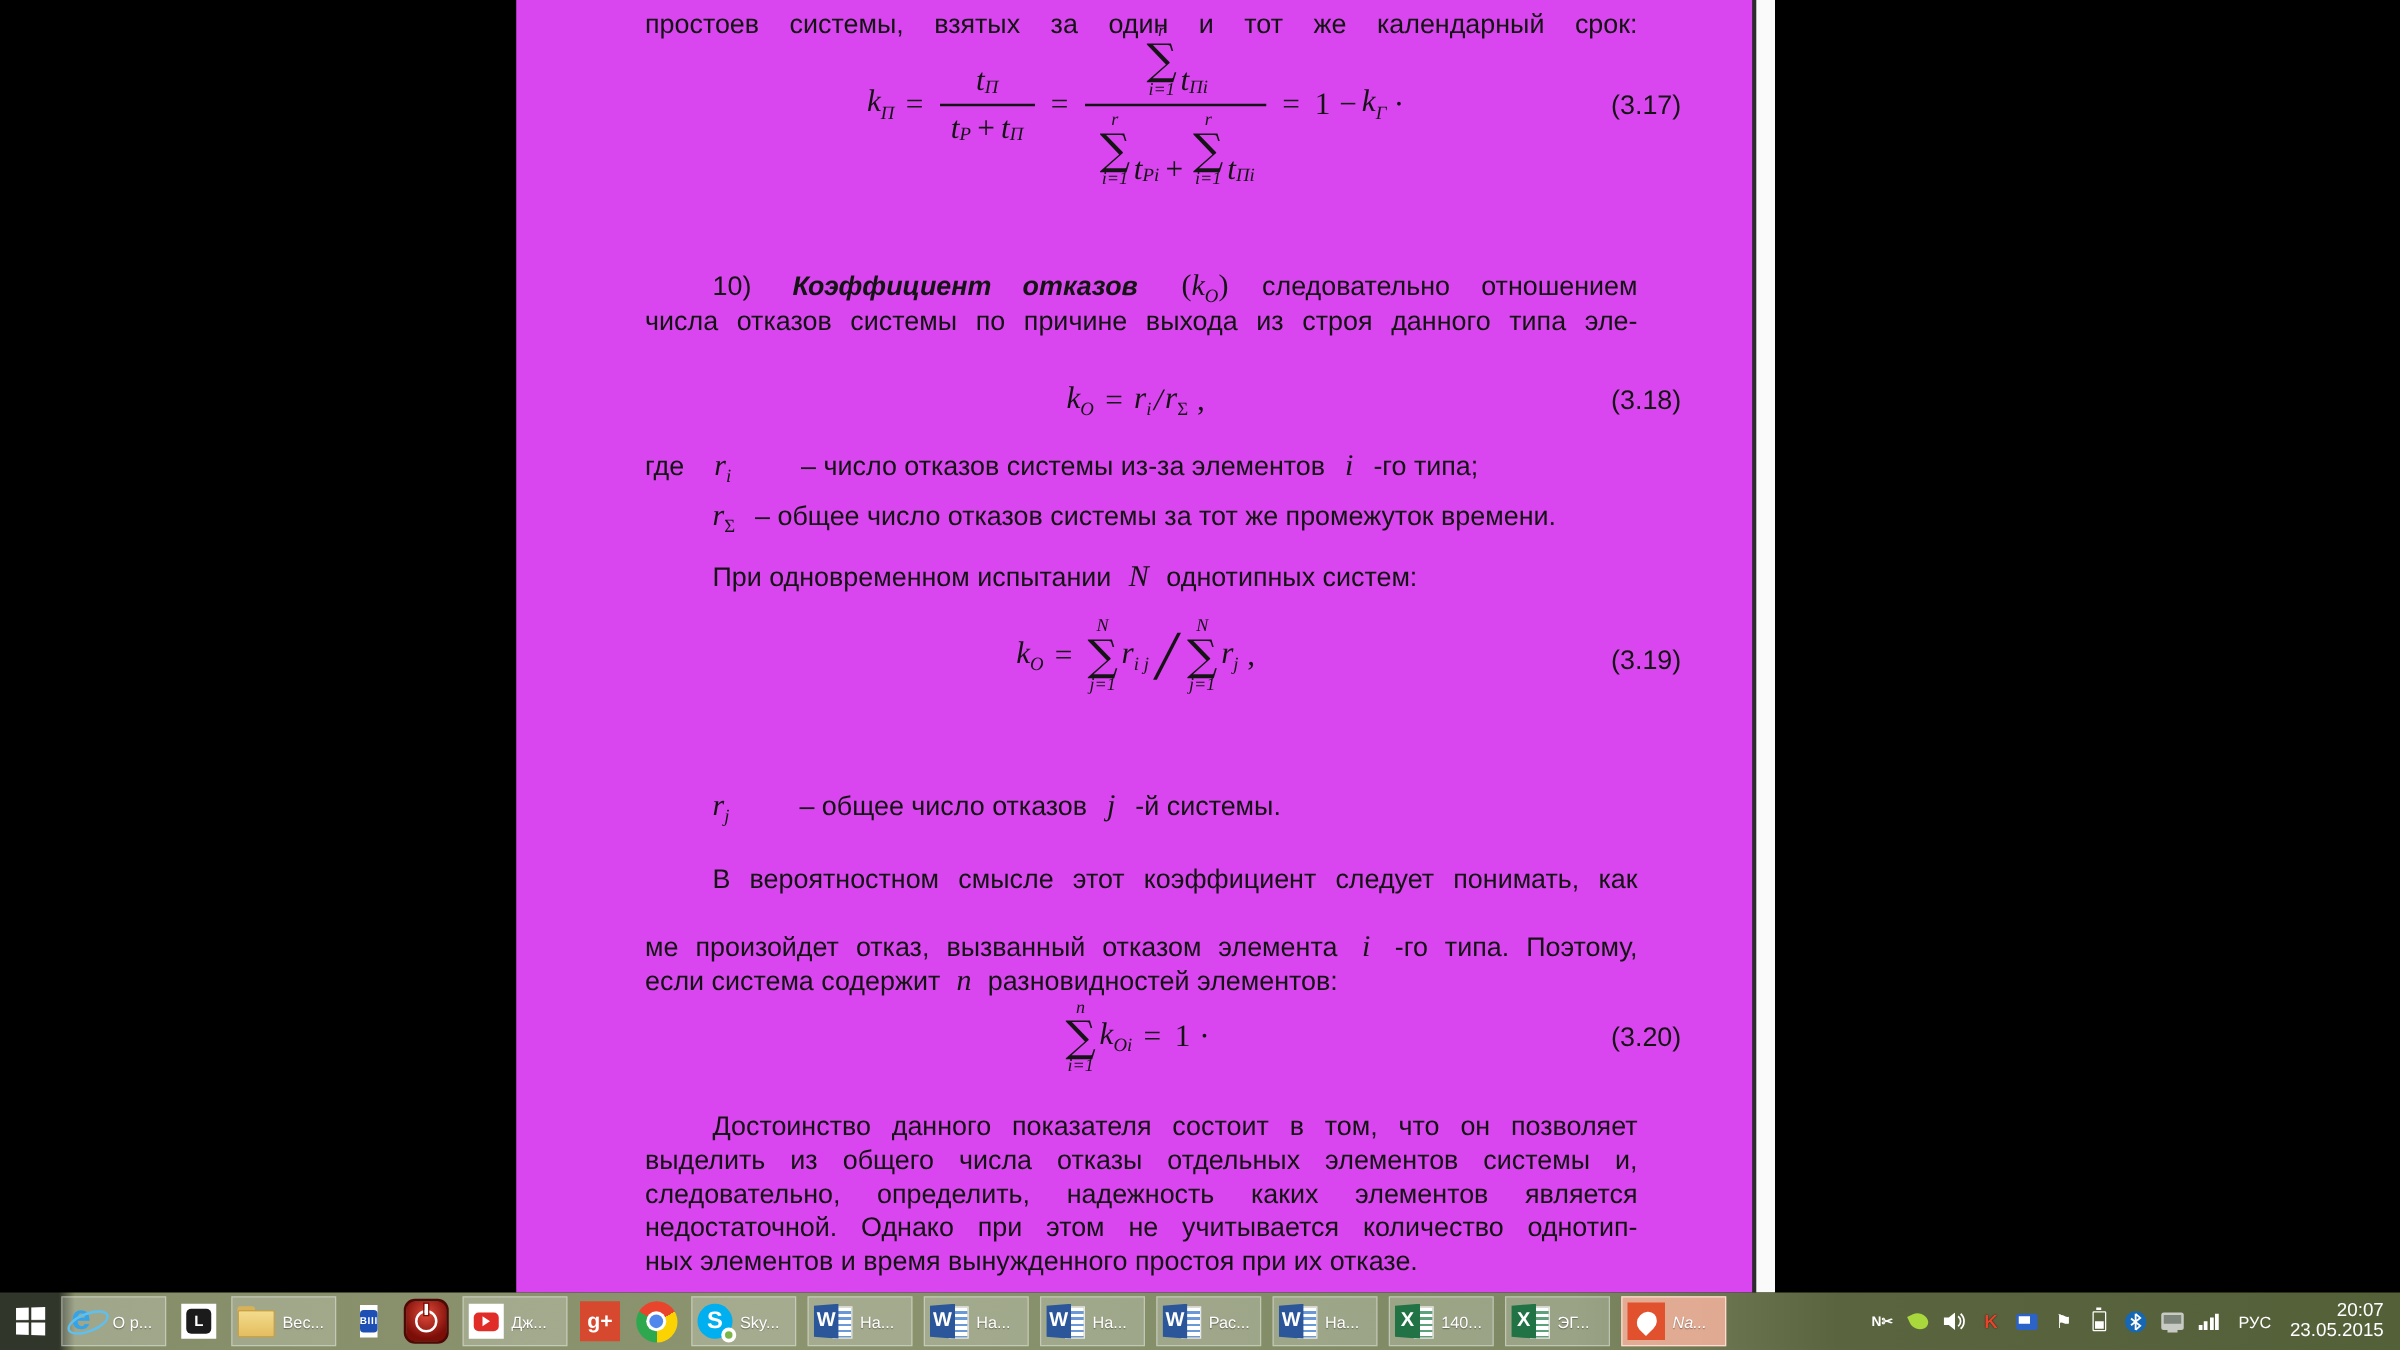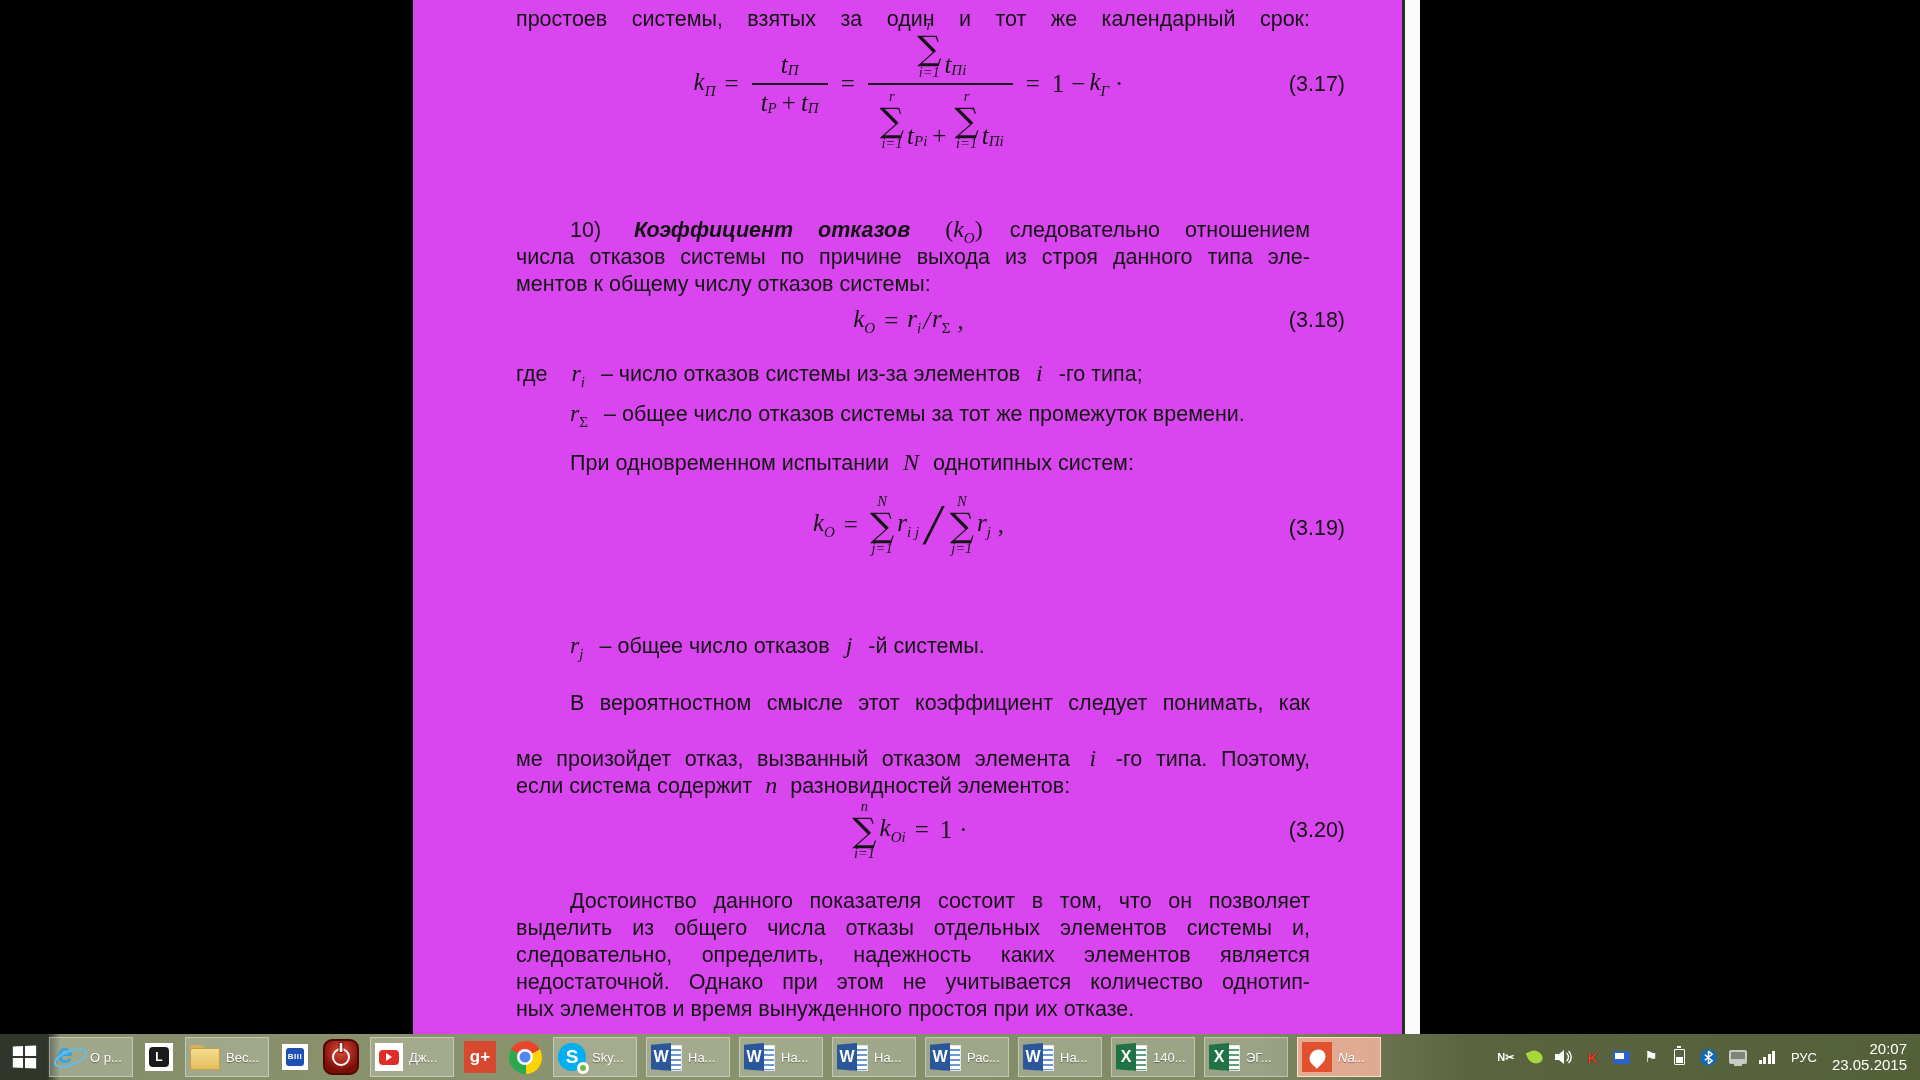--- a/index.html
+++ b/index.html
@@ -7,21 +7,21 @@
   
   .desktop{position:absolute;inset:0;background:#000;}
   .docpage{position:absolute;left:413px;top:0;width:989px;height:1034px;background:#d946ef;}
   .page-edge{position:absolute;left:1402px;top:0;width:3px;height:1034px;background:#2c2c2c;}
   .scroll-strip{position:absolute;left:1405px;top:0;width:15px;height:1034px;background:#fafafa;}
   .pline{position:absolute;left:103px;right:92px;font-size:21.5px;line-height:27px;color:#141414;}
   .just{text-align:justify;text-align-last:justify;}
   .ind{text-indent:54px;}
   .ind2{padding-left:52px;}
   .lead{margin-right:16px;}
-  .txt{margin-right:8px;}
+  .txt{margin-right:8px;margin-left:40px;}
   .mi{font-family:"Liberation Serif","DejaVu Serif",serif;font-style:italic;font-size:24px;margin:0 10px 0 2px;}
   .mi sub{font-size:15px;font-style:italic;}
   sub.up{font-style:normal;}
   
   .frow{position:absolute;left:103px;right:92px;display:flex;align-items:center;justify-content:center;
         font-family:"Liberation Serif","DejaVu Serif",serif;font-style:italic;font-size:25px;color:#141414;}
   .frow sub{font-size:15px;}
   .mo{font-style:normal;margin:0 9px;}
   .frac{display:inline-flex;flex-direction:column;align-items:center;margin:0 4px;}
   .frac .nu{padding:0 9px 4px;display:flex;align-items:flex-end;justify-content:center;}
@@ -47,21 +47,21 @@
   .pbtn{width:34px;height:40px;display:flex;align-items:center;justify-content:center;cursor:pointer;}
   
   .icie{position:relative;width:30px;height:28px;flex:0 0 auto;}
   .icie .e{position:absolute;left:3px;top:-3px;font:bold 28px/28px "Liberation Sans",sans-serif;color:#35a3e8;}
   .icie .ring{position:absolute;left:-1px;top:7px;width:31px;height:12px;border:2.5px solid #5fc0f0;border-radius:50%;transform:rotate(-21deg);}
   .icl{width:28px;height:28px;background:#fff;display:flex;align-items:center;justify-content:center;}
   .icl .in{width:20px;height:20px;background:#1b1b1b;border-radius:4px;color:#fff;font:bold 12px/20px "Liberation Sans";text-align:center;}
   .icfo{position:relative;width:30px;height:25px;flex:0 0 auto;}
   .icfo .tab{position:absolute;left:0;top:0;width:14px;height:6px;background:#d8b258;border-radius:2px 2px 0 0;}
   .icfo .bod{position:absolute;left:0;top:3px;width:30px;height:22px;background:linear-gradient(180deg,#f3dc8e,#e4bd5e);border:1px solid #c9a144;border-radius:2px;box-sizing:border-box;}
-  .icb{width:26px;height:26px;background:#fff;display:flex;align-items:center;justify-content:center;}
+  .icb{width:14px;height:26px;background:#fff;display:flex;align-items:center;justify-content:center;}
   .icb .in{width:18px;height:18px;background:#1e4fb5;border-radius:3px;color:#fff;font:bold 8px/18px "Liberation Sans";text-align:center;letter-spacing:.5px;}
   .icpw{width:36px;height:36px;border-radius:9px;background:radial-gradient(circle at 50% 32%,#e04a3a,#7c0e08 72%);border:2px solid #4d0905;display:flex;align-items:center;justify-content:center;box-sizing:border-box;}
   .pwr{position:relative;width:14px;height:14px;border:2.5px solid #fff;border-radius:50%;}
   .pwr::after{content:"";position:absolute;left:50%;top:-7px;transform:translateX(-50%);width:3px;height:9px;background:#fff;outline:1.5px solid #7c0e08;}
   .icyt{width:28px;height:28px;background:#fff;display:flex;align-items:center;justify-content:center;flex:0 0 auto;}
   .icyt .pl{width:20px;height:15px;background:#e12d27;border-radius:4px;display:flex;align-items:center;justify-content:center;}
   .icyt .tri{width:0;height:0;border-left:6px solid #fff;border-top:4px solid transparent;border-bottom:4px solid transparent;}
   .icgp{width:32px;height:32px;background:#d6492f;color:#fff;font:bold 17px/32px "Liberation Sans";text-align:center;}
   .icch{width:33px;height:33px;border-radius:50%;position:relative;
         background:conic-gradient(from -60deg,#e8452c 0 120deg,#fbd303 120deg 240deg,#2ea84f 240deg 360deg);}
@@ -161,21 +161,20 @@
     </div>
     <div class="eqlbl" style="top:72px">(3.17)</div>
 
     <div class="pline just" style="top:216px">
       <span style="margin-left:54px">10)</span>
       <span class="bld" style="margin:0 8px">Коэффициент отказов</span>
       <span class="mi" style="margin:0 2px"><span style="font-style:normal">(</span><span>k</span><sub>О</sub><span style="font-style:normal">)</span></span>
       <span>следовательно отношением</span>
     </div>
     <div class="pline just" style="top:244px">числа отказов системы по причине выхода из строя данного типа эле-</div>
-    <div class="pline" style="top:271px">ментов к общему числу отказов системы:</div>
 
     <div class="frow" style="top:302px;height:38px">
       <span><span>k</span><sub>О</sub></span>
       <span class="mo">=</span>
       <span><span>r</span><sub>i</sub></span>
       <span style="margin:0 2px">/</span>
       <span><span>r</span><sub class="up">Σ</sub></span>
       <span class="mo" style="margin-left:7px">,</span>
     </div>
     <div class="eqlbl" style="top:308px">(3.18)</div>

